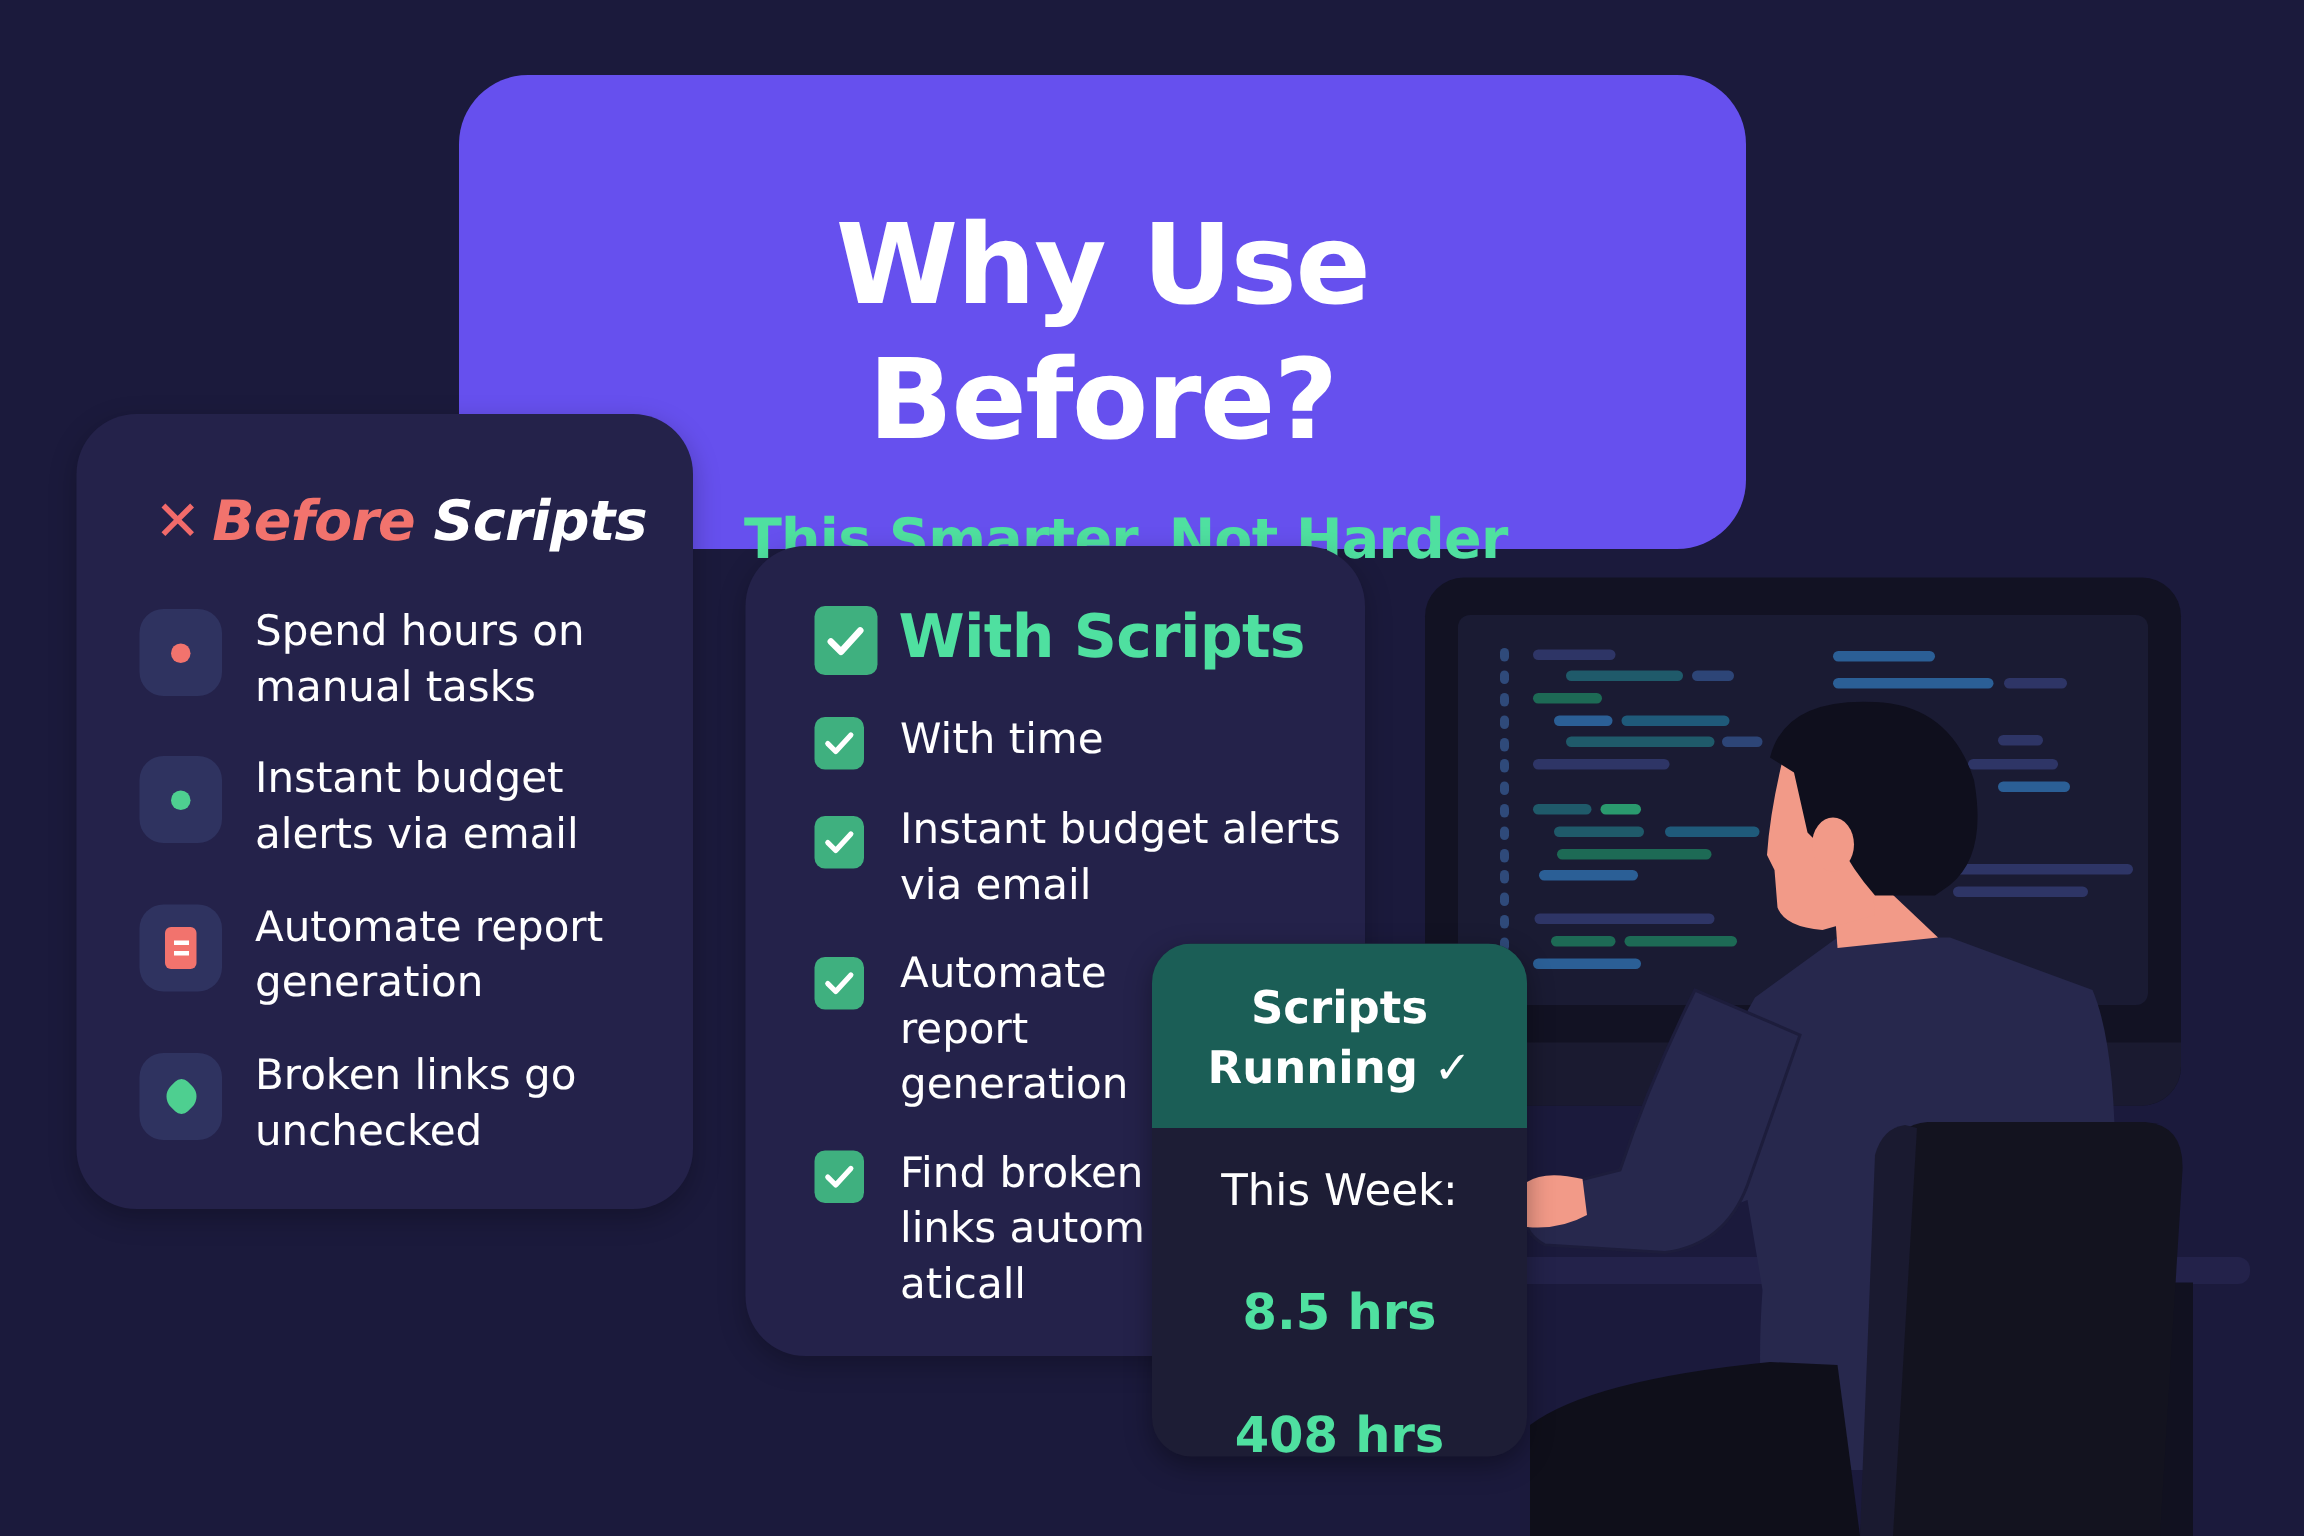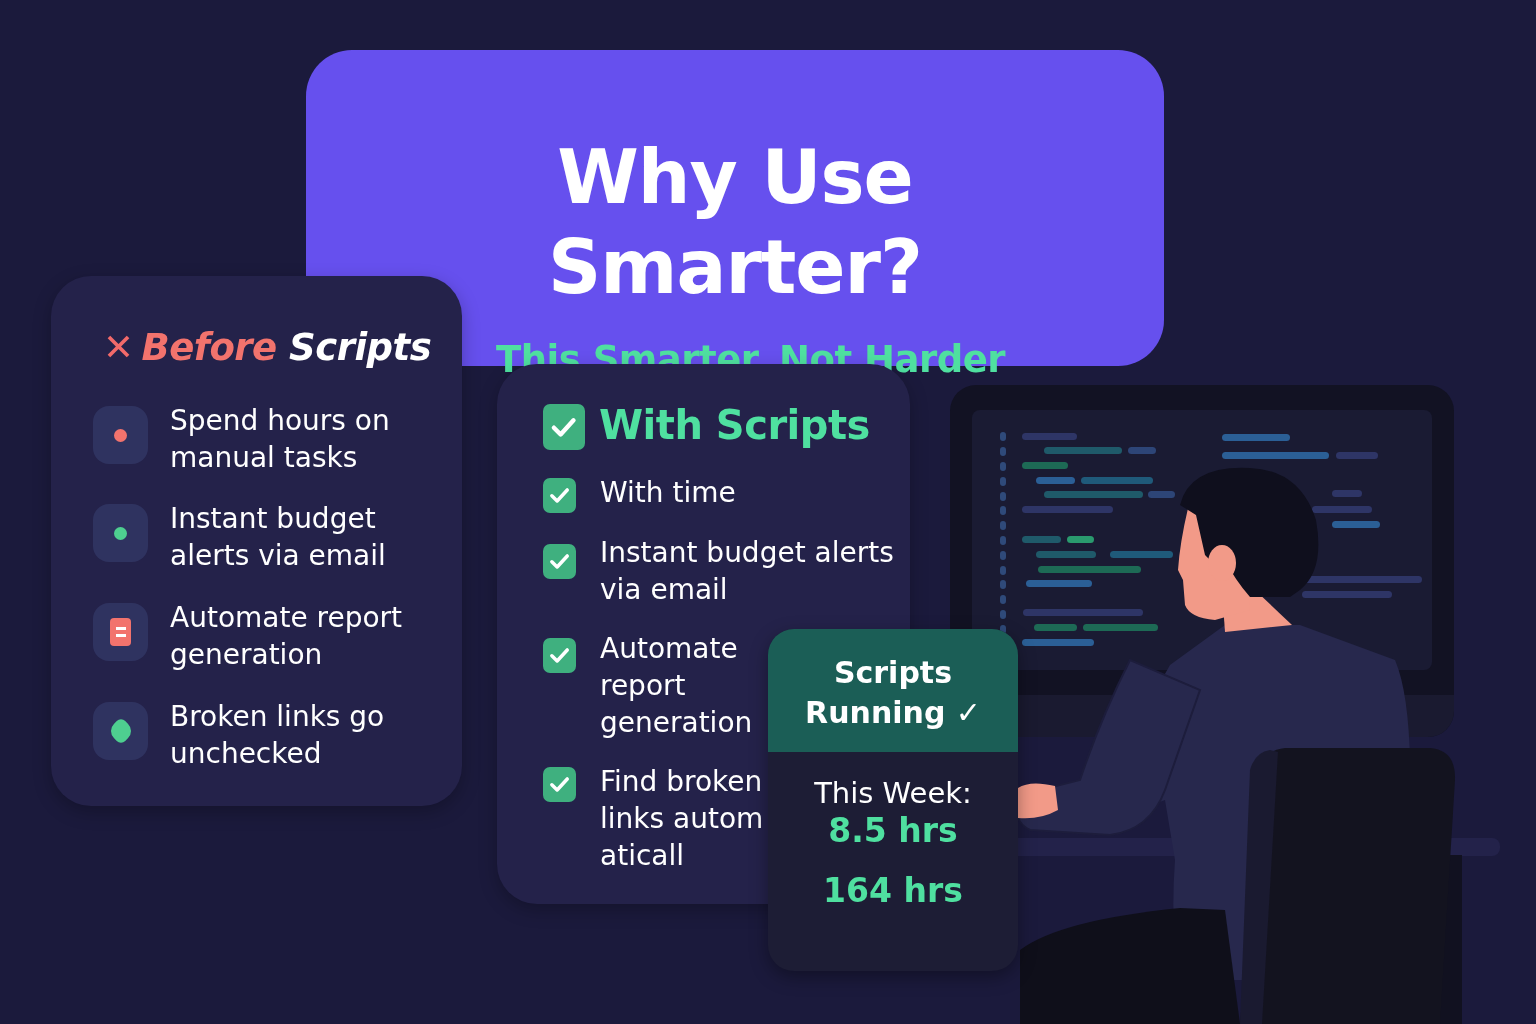--- a/index.html
+++ b/index.html
@@ -100,21 +100,21 @@
     background: #1d1d35;
     box-shadow: 0 6px 18px rgba(0,0,0,0.35);
   }
   .stats-head {
     height: 123px; background: #1b5e56;
     text-align: center; padding-top: 24px;
     font-weight: bold; font-size: 30px; line-height: 40px; color: #ffffff;
   }
   .stats-body { text-align: center; padding-top: 22px; }
   .stat-label { font-size: 29px; line-height: 38px; color: #ffffff; }
-  .stat-value { font-size: 33px; line-height: 38px; color: #4fe0a0; font-weight: bold; margin-bottom: 22px; }
+  .stat-value { font-size: 33px; line-height: 38px; color: #4fe0a0; font-weight: bold; margin-bottom: 22px; margin-top: 44px; }
 
   
   .monitor {
     left: 950px; top: 385px; width: 504px; height: 352px;
     background: #121223; border-radius: 26px;
   }
   .monitor-stand { left: 950px; top: 695px; width: 504px; height: 42px; background: #1a1a30; border-radius: 0 0 26px 26px; }
   .screen {
     left: 972px; top: 410px; width: 460px; height: 260px;
     background: #1a1b33; border-radius: 8px; overflow: hidden;
@@ -122,21 +122,21 @@
   .code-line { position: absolute; height: 7px; border-radius: 4px; }
   .gutter-dot { position: absolute; left: 28px; width: 6px; height: 9px; border-radius: 3px; background: #2f4a7a; }
   .desk { left: 1000px; top: 838px; width: 500px; height: 18px; background: #23224a; border-radius: 8px; }
   .desk-leg { left: 1440px; top: 855px; width: 22px; height: 169px; background: #111120; }
   .person-svg { left: 1000px; top: 460px; width: 536px; height: 564px; }
 </style>
 </head>
 <body>
 
 <div class="abs hero">
-  <div class="hero-title">Why Use Smarter?</div>
+  <div class="hero-title">Why Use Before?</div>
   <div class="hero-sub">This Smarter, Not Harder</div>
 </div>
 
 <div class="abs card-before">
   <div class="before-head">
     <span class="before-x">✕</span><span class="before-word">Before</span>
     <span class="before-scripts">Scripts</span>
   </div>
 
   <div class="before-item" style="top:126px;">
@@ -286,15 +286,15 @@
 </svg>
 
 <div class="abs stats">
   <div class="stats-head">
     <div>Scripts</div>
     <div>Running ✓</div>
   </div>
   <div class="stats-body">
     <div class="stat-label">This Week:</div>
     <div class="stat-value">8.5 hrs</div>
-    <div class="stat-value">164 hrs</div>
+    <div class="stat-value">408 hrs</div>
   </div>
 </div>
 
 </body></html>

